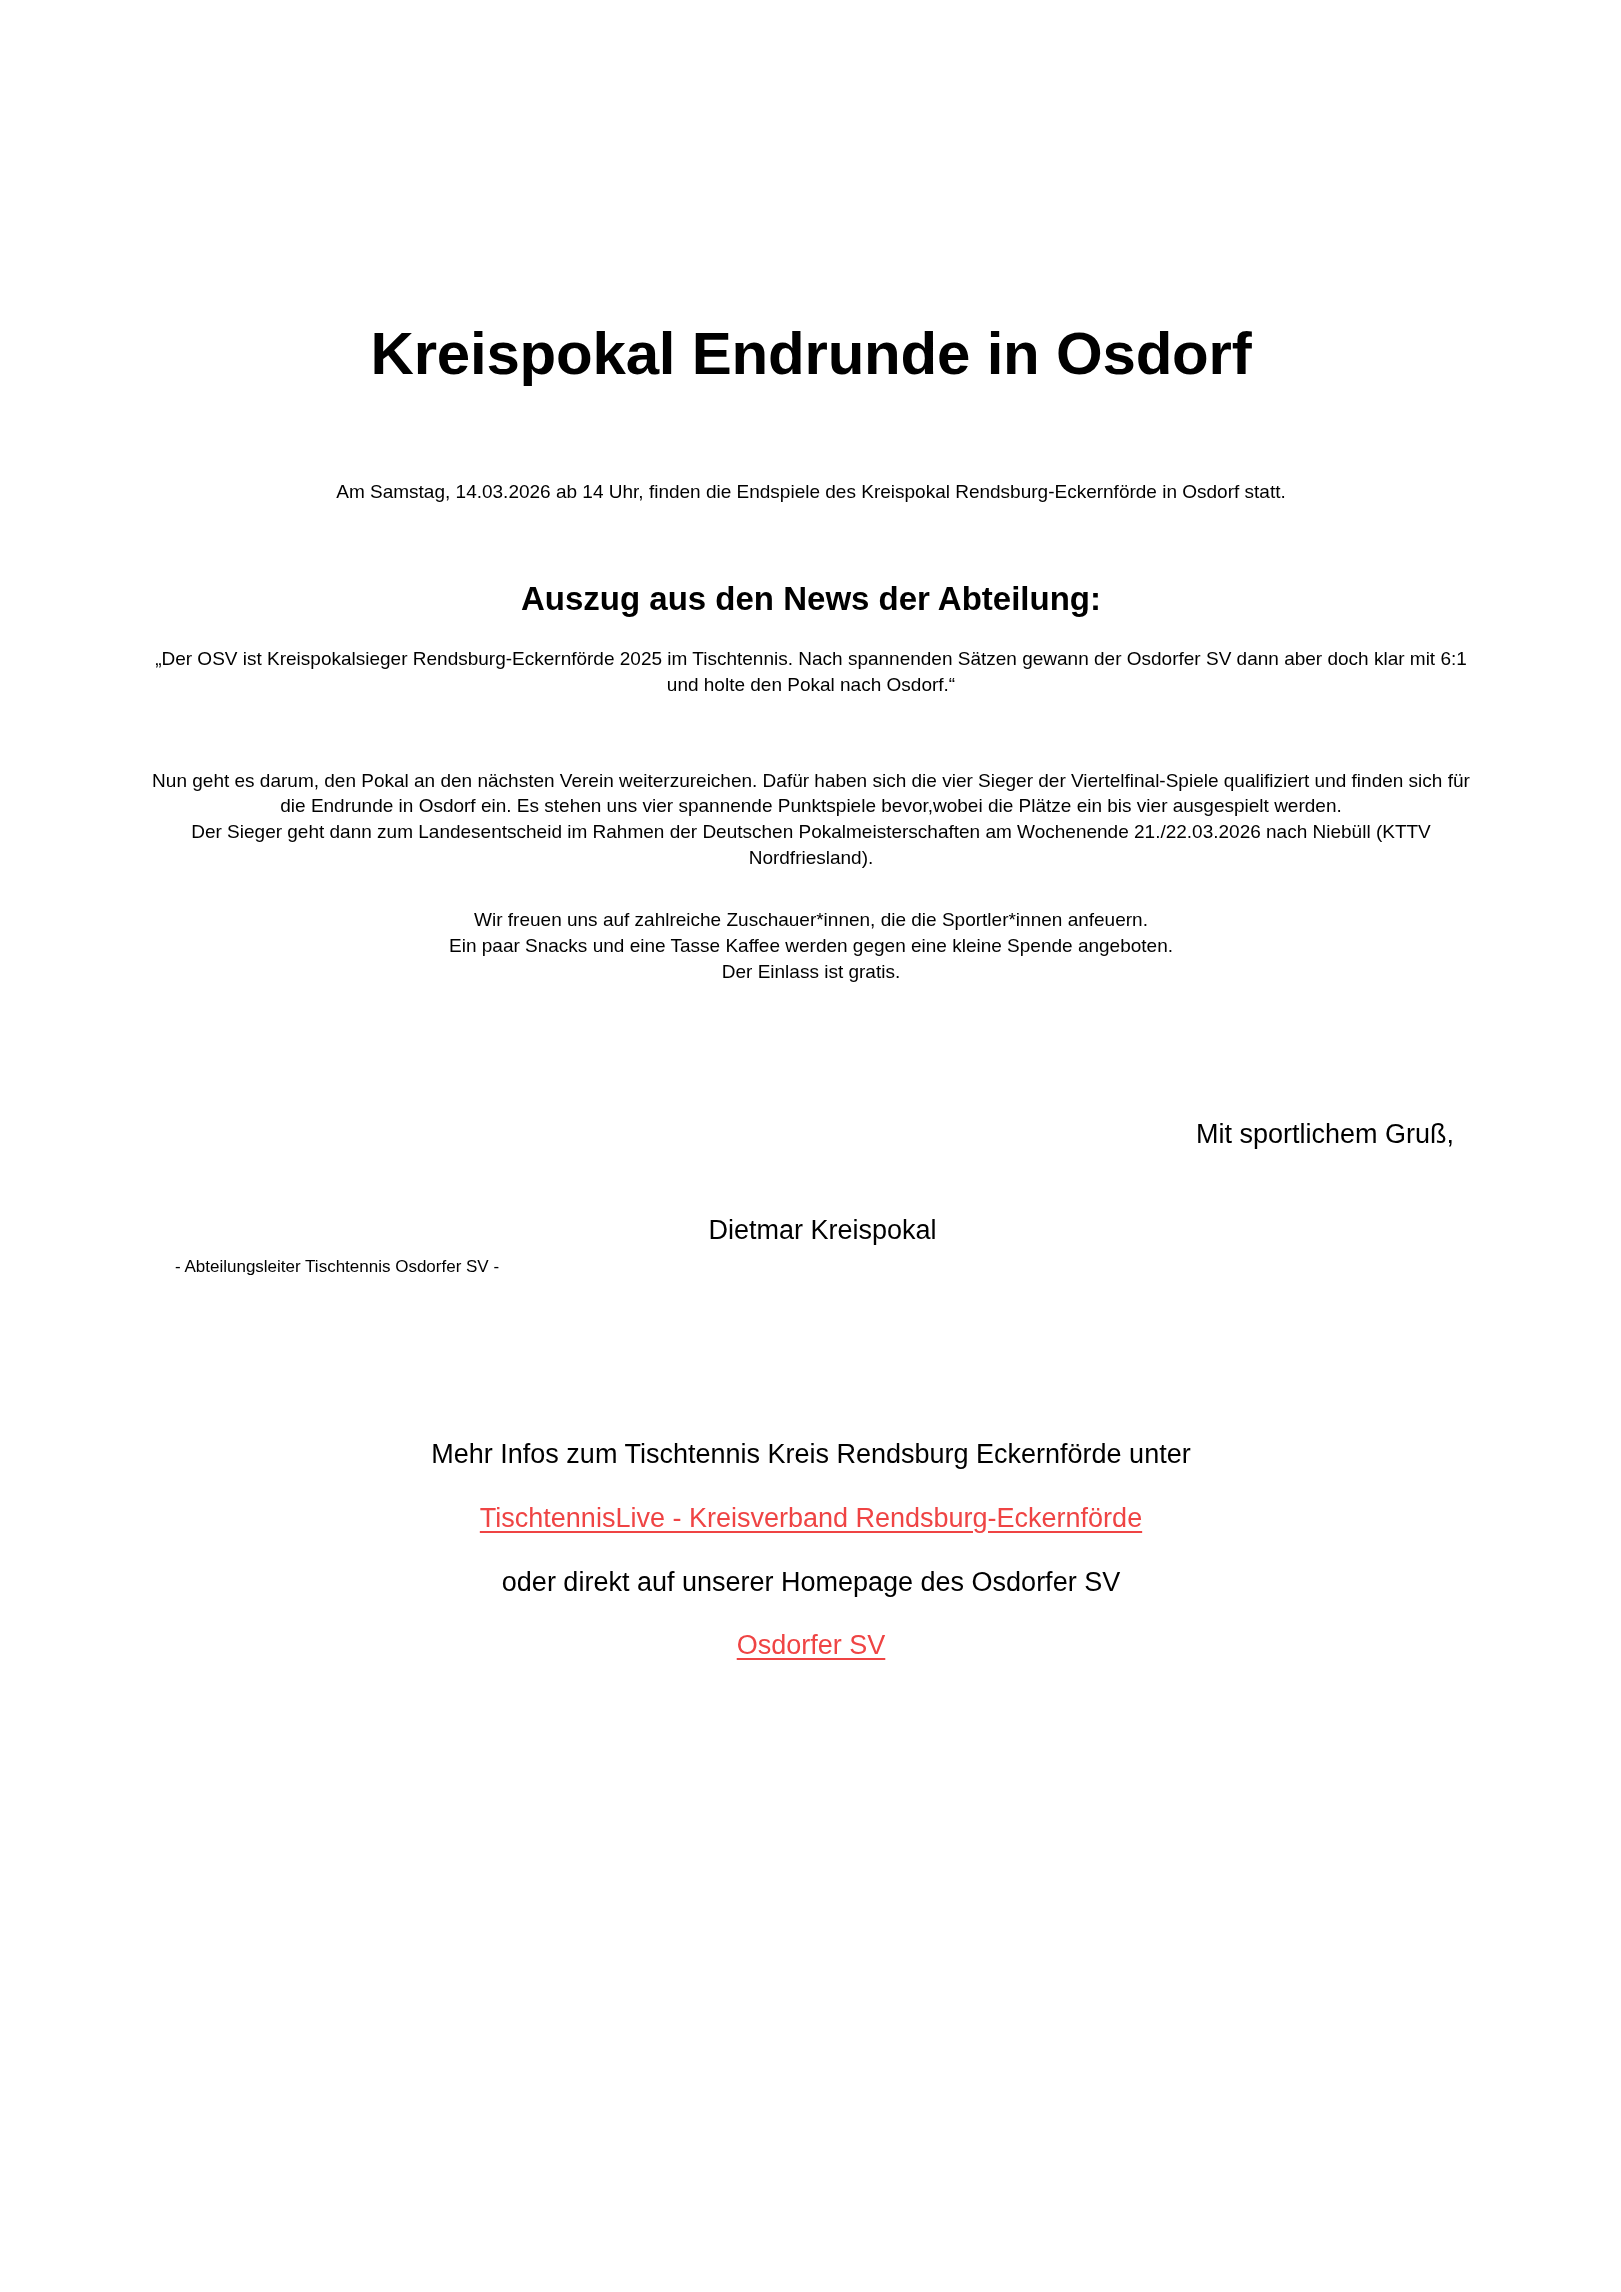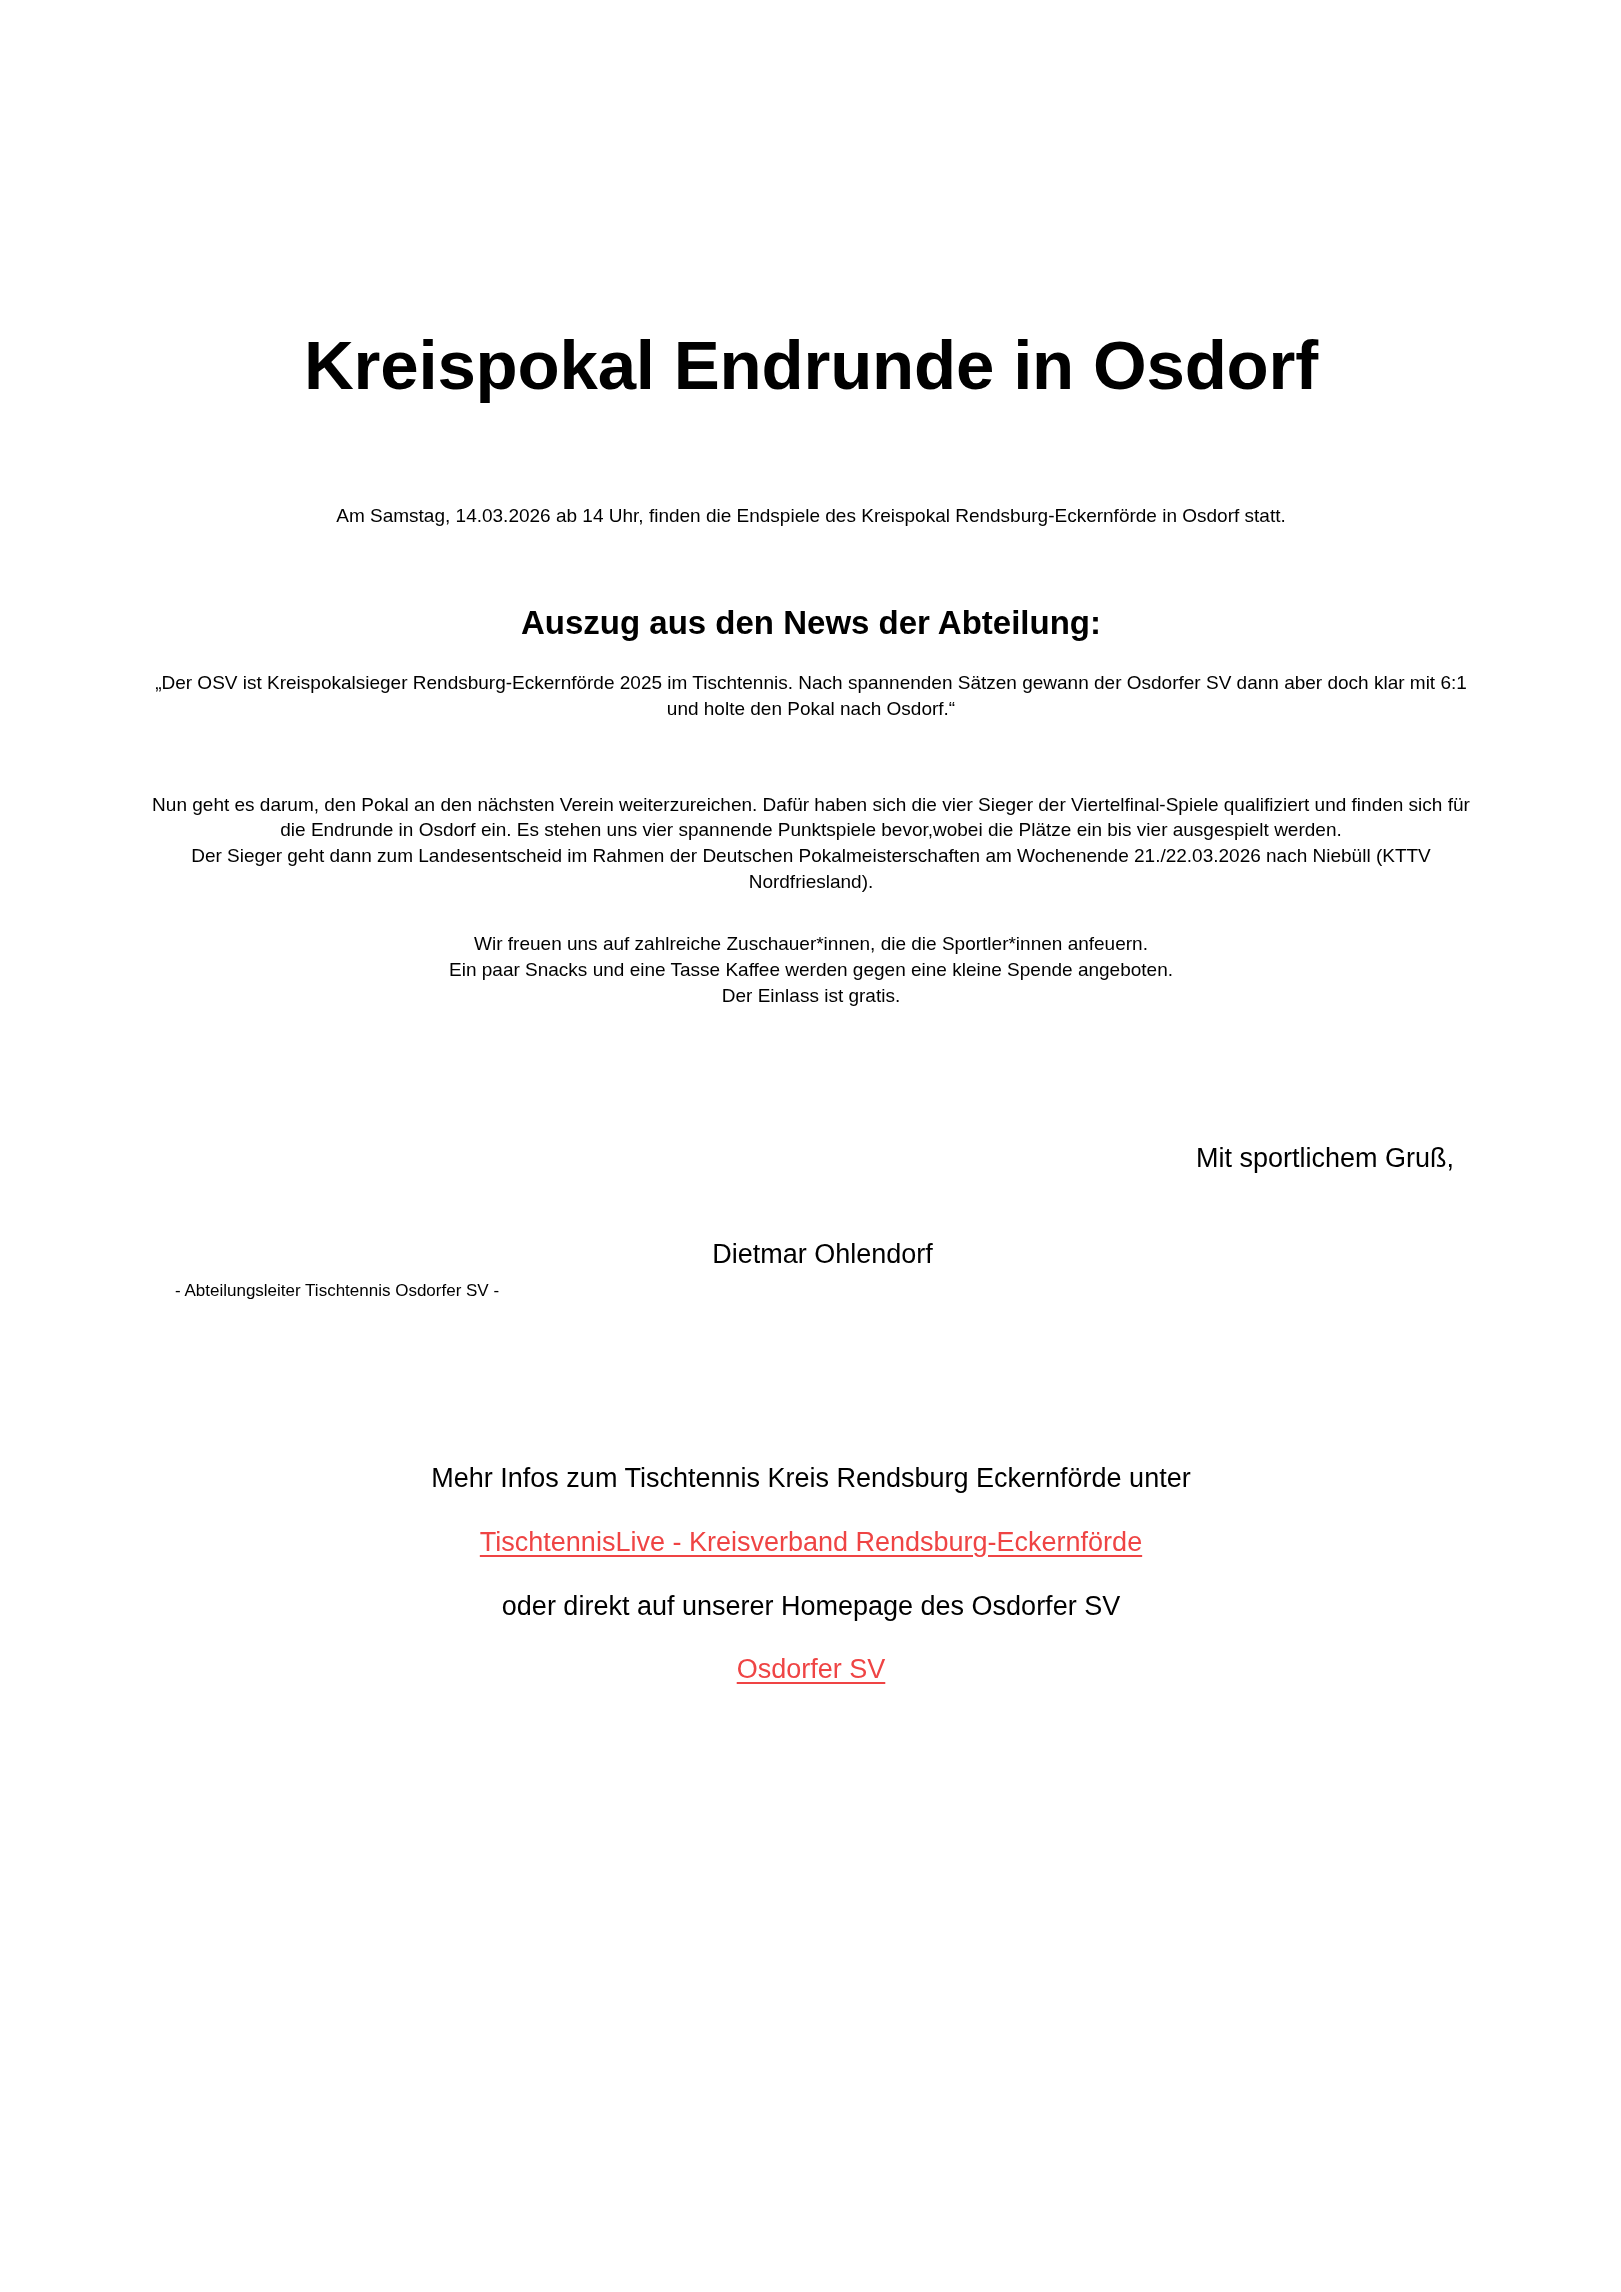--- a/index.html
+++ b/index.html
@@ -19,24 +19,24 @@
     position: relative;
     width: 1622px;
     height: 2293px;
     background: #ffffff;
     box-sizing: border-box;
     padding: 0 152px;
   }
 
   
   .doc-title {
-    margin: 12px;
+    margin: 5px;
     padding-top: 315px;
     text-align: center;
-    font-size: 69px;
+    font-size: 60px;
     font-weight: bold;
     line-height: 1.12;
     letter-spacing: -0.2px;
   }
 
   
   .para {
     margin: 0;
     text-align: center;
     font-size: 19px;
@@ -140,21 +140,21 @@
   <p class="para body-block-2">Der Sieger geht dann zum Landesentscheid im Rahmen der Deutschen Pokalmeisterschaften am Wochenende 21./22.03.2026 nach Niebüll (KTTV Nordfriesland).</p>
 
   <div class="welcome-block">
     <p class="para">Wir freuen uns auf zahlreiche Zuschauer*innen, die die Sportler*innen anfeuern.</p>
     <p class="para">Ein paar Snacks und eine Tasse Kaffee werden gegen eine kleine Spende angeboten.</p>
     <p class="para">Der Einlass ist gratis.</p>
   </div>
 
   <div>
     <p class="sig-greeting">Mit sportlichem Gruß,</p>
-    <p class="sig-name">Dietmar Ohlendorf</p>
+    <p class="sig-name">Dietmar Kreispokal</p>
     <p class="sig-role">- Abteilungsleiter Tischtennis Osdorfer SV -</p>
   </div>
 
   <div class="footer">
     <p class="footer-line">Mehr Infos zum Tischtennis Kreis Rendsburg Eckernförde unter</p>
 
     <p class="footer-line footer-gap">
       <span class="doc-link nowrap">TischtennisLive - Kreisverband Rendsburg-Eckernförde</span>
     </p>
 

